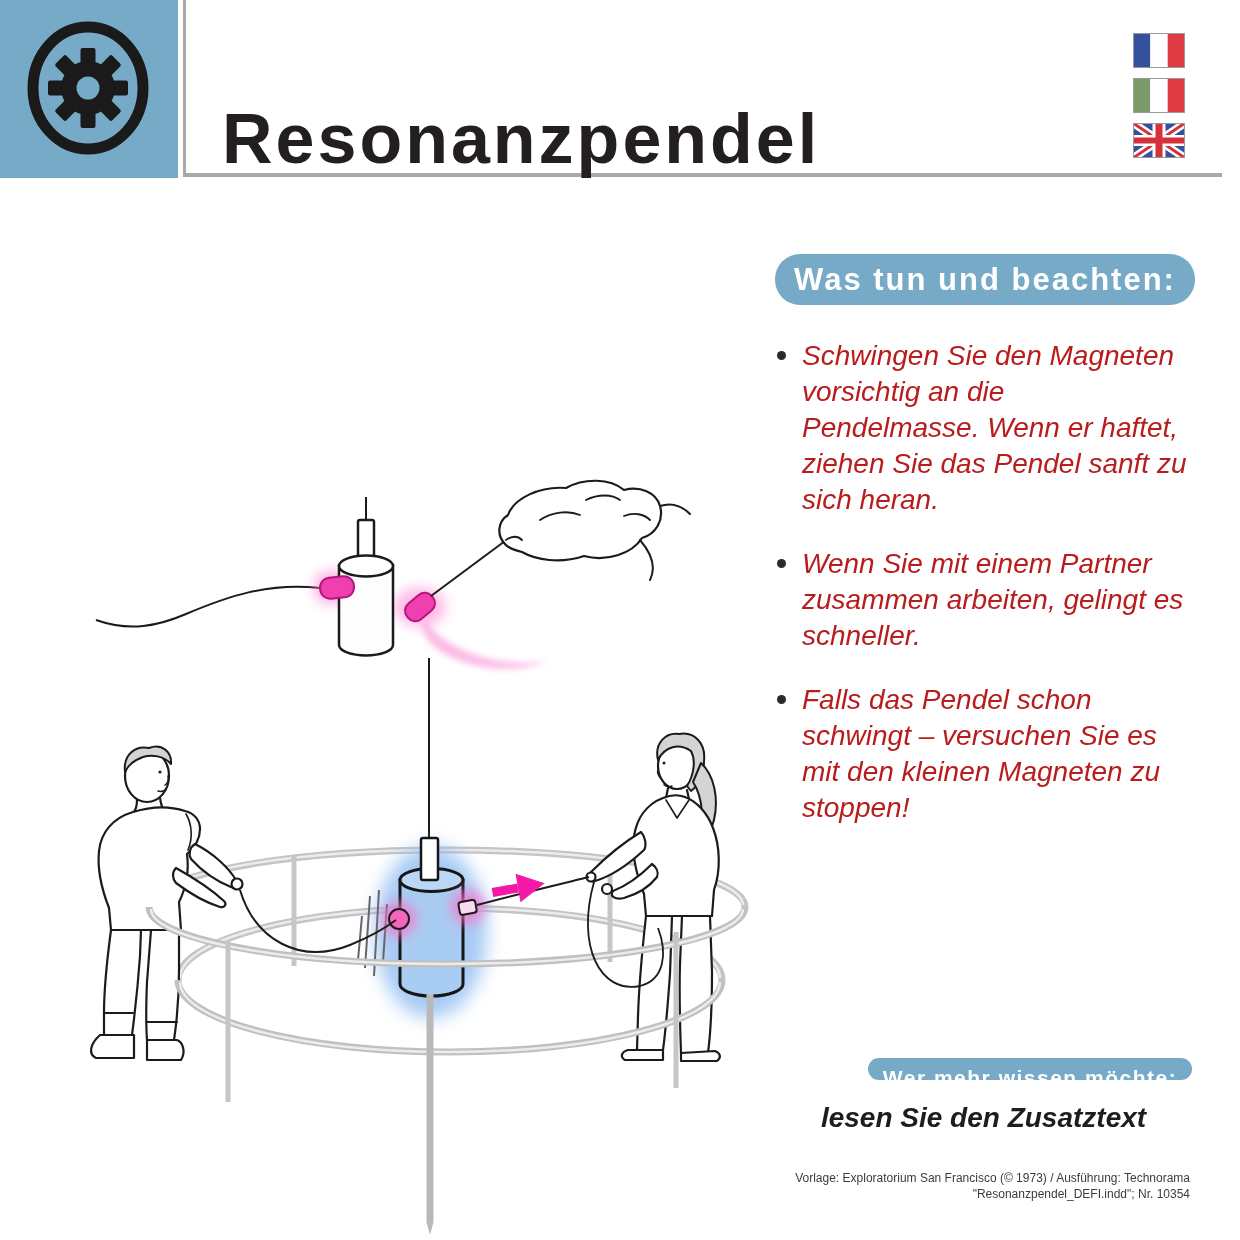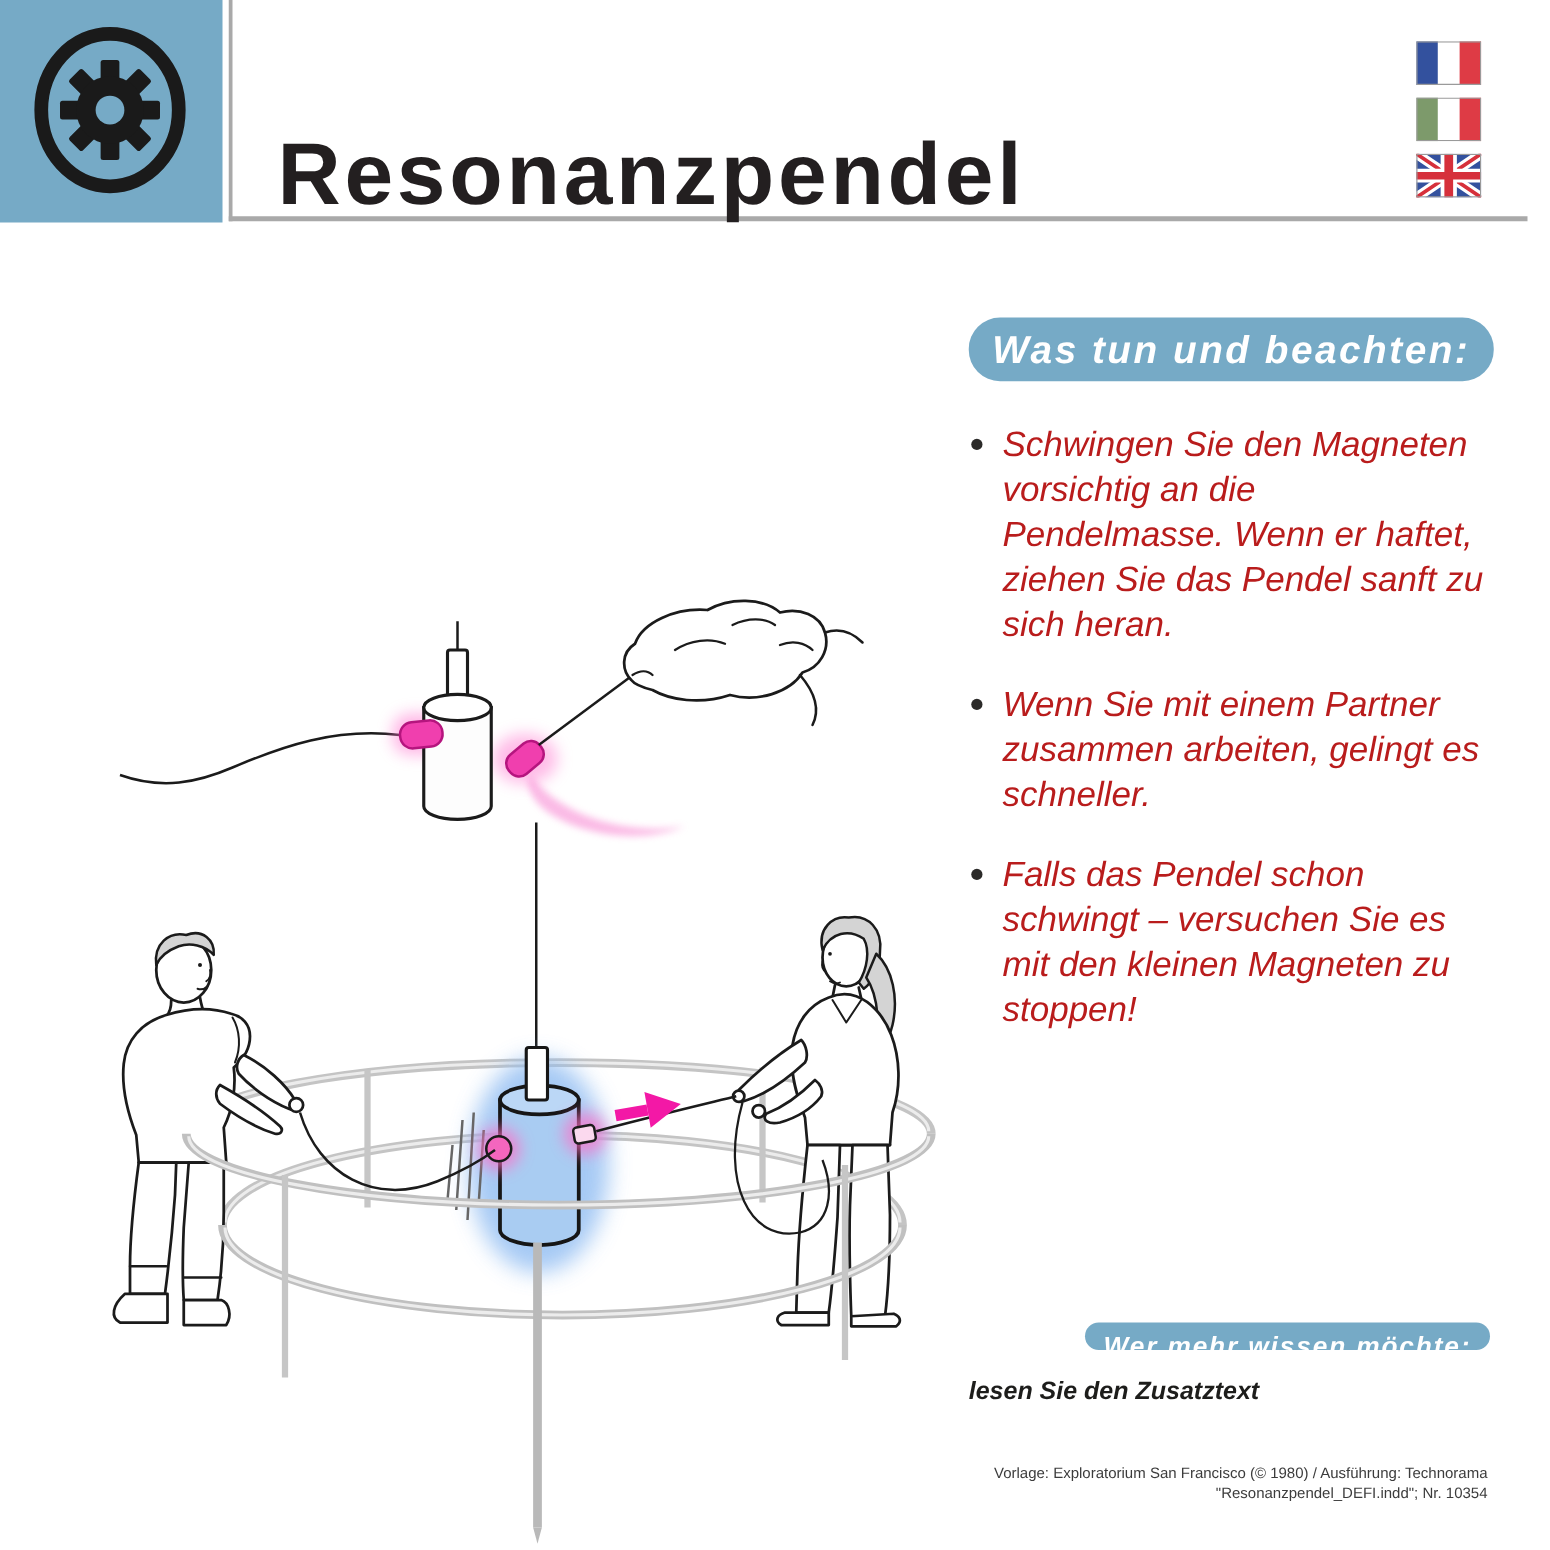--- a/index.html
+++ b/index.html
@@ -9,36 +9,36 @@
   
   .blue-square{position:absolute;left:0;top:0;width:178px;height:178px;background:#76AAC6;}
   .header-band{position:absolute;left:183px;top:0;width:1039px;height:177px;background:#fff;
                border-left:3px solid #A9A9A9;border-bottom:4px solid #A9A9A9;box-sizing:border-box;}
   .page-title{position:absolute;left:222px;top:104px;font-size:70px;font-weight:bold;
               letter-spacing:3px;color:#231F20;line-height:1;white-space:nowrap;}
   .flag-stack{position:absolute;left:1133px;top:33px;width:54px;}
   .flag{display:block;margin-bottom:10px;}
 
   
-  .pill{position:absolute;background:#76AAC6;color:#fff;font-weight:bold;font-style:italic;
+  .pill{position:absolute;background:#76AAC6;color:#fff;font-weight:bold;
         white-space:nowrap;}
   .pill-1{left:775px;top:254px;width:420px;height:51px;border-radius:25px;
           font-size:31px;letter-spacing:2px;line-height:51px;text-align:center;}
   .pill-2{left:868px;top:1058px;width:324px;height:22px;border-radius:19px;
           font-size:21px;letter-spacing:1.5px;line-height:39px;text-align:center;}
   .bullet-list{position:absolute;left:775px;top:338px;width:414px;margin:0;padding:0;
                list-style:none;}
   .bullet-list li{position:relative;padding-left:27px;margin-bottom:28px;
                   font-style:italic;font-size:28px;line-height:36px;color:#b91c1c;}
   .bullet-list li::before{content:"";position:absolute;left:2px;top:13px;width:9px;height:9px;
                   border-radius:50%;background:#2B2A29;}
   .bullet-prefix{font-weight:bold;margin-right:8px;}
   .bullet-prefix:empty{margin-right:0;}
-  .more-note{position:absolute;left:775px;top:1102px;width:417px;text-align:left;
-             font-size:20px;font-weight:bold;font-style:italic;color:#1d1d1b;}
+  .more-note{position:absolute;left:775px;top:1102px;width:417px;text-align:center;
+             font-size:28px;font-weight:bold;font-style:italic;color:#1d1d1b;}
   .footer{position:absolute;left:700px;top:1170px;width:490px;text-align:right;
           font-size:12px;line-height:16px;color:#3c3c3c;}
 
   .illus{position:absolute;left:0;top:460px;width:780px;height:780px;}
 </style>
 </head>
 <body>
 
 <div id="page">
 
@@ -94,21 +94,21 @@
   <ul class="bullet-list">
     <li><span class="bullet-prefix"></span><span>Schwingen Sie den Magneten vorsichtig an die Pendelmasse. Wenn er haftet, ziehen Sie das Pendel sanft zu sich heran.</span></li>
     <li><span class="bullet-prefix"></span><span>Wenn Sie mit einem Partner zusammen arbeiten, gelingt es schneller.</span></li>
     <li><span class="bullet-prefix"></span><span>Falls das Pendel schon schwingt – versuchen Sie es mit den kleinen Magneten zu stoppen!</span></li>
   </ul>
 
   <div class="pill pill-2">Wer mehr wissen möchte:</div>
   <div class="more-note">lesen Sie den Zusatztext</div>
 
   <div class="footer">
-    <div>Vorlage: Exploratorium San Francisco (© 1980) / Ausführung: Technorama</div>
+    <div>Vorlage: Exploratorium San Francisco (© 1973) / Ausführung: Technorama</div>
     <div>"Resonanzpendel_DEFI.indd"; Nr. 10354</div>
   </div>
 
   <svg class="illus" viewBox="0 0 780 780">
     <defs>
       <filter id="b3" x="-60%" y="-60%" width="220%" height="220%">
           <feGaussianBlur stdDeviation="3"></feGaussianBlur>
         </filter>
       <filter id="b6" x="-80%" y="-80%" width="260%" height="260%">
           <feGaussianBlur stdDeviation="6"></feGaussianBlur>

